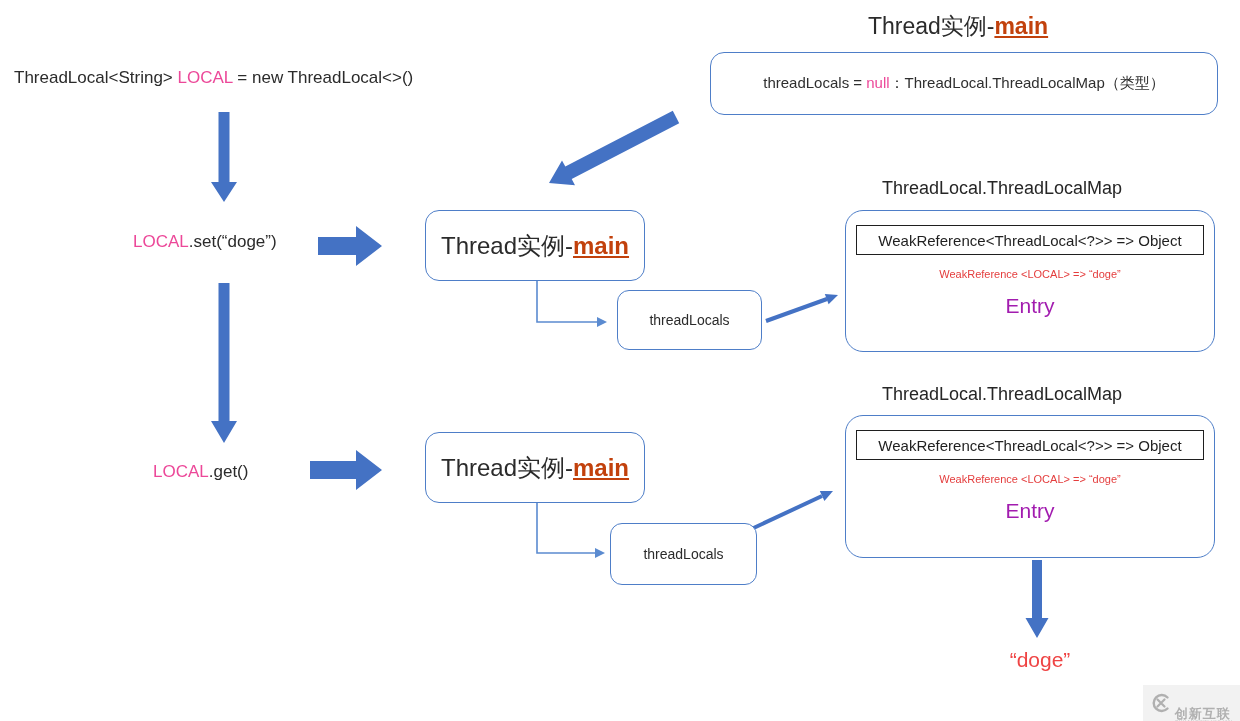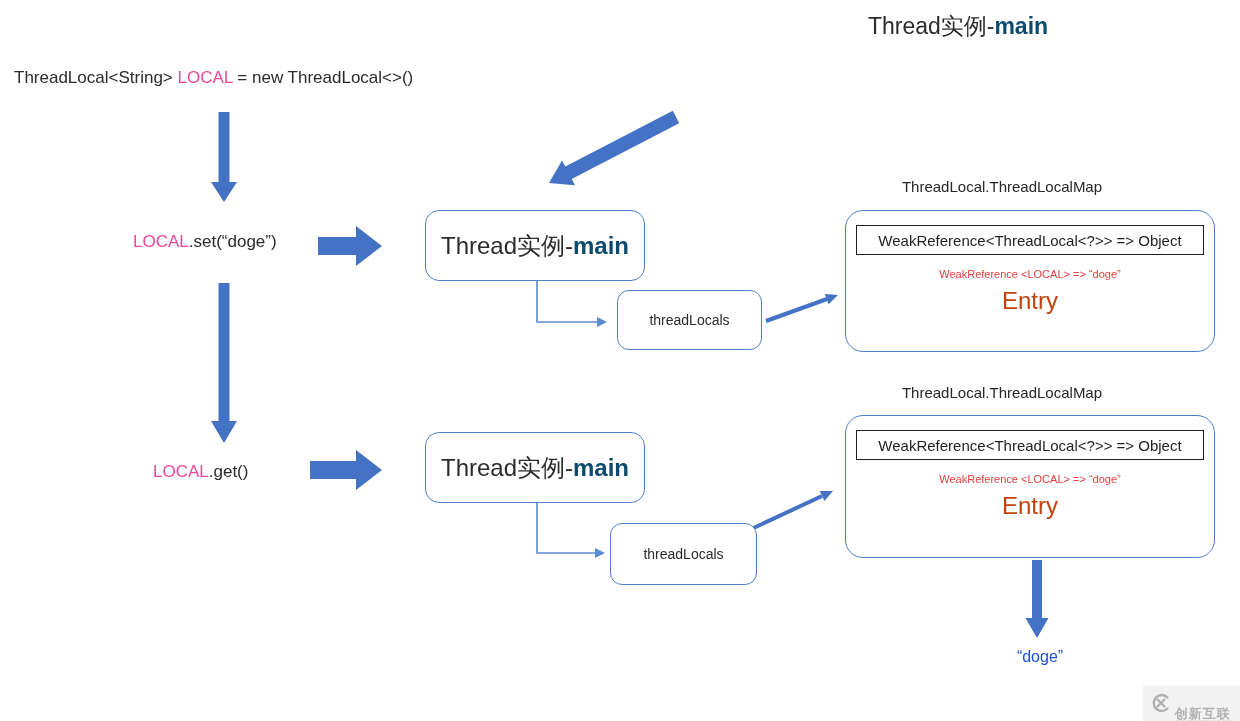--- a/index.html
+++ b/index.html
@@ -1,33 +1,33 @@
 <!DOCTYPE html>
 <html><head>
 <meta charset="utf-8">
 <style>
   html,body{margin:0;padding:0;background:#fff;}
   body{font-family:"Liberation Sans","DejaVu Sans",sans-serif;color:#2f2f2f;}
   #stage{position:relative;width:1240px;height:721px;background:#ffffff;overflow:hidden;}
   .abs{position:absolute;}
   .center{text-align:center;}
   .red{color:#ec4899;}
-  .green{color:#0c4a6e;font-weight:bold;}
+  .green{color:#c2410c;font-weight:bold;text-decoration:underline;}
   .title{font-size:22px;color:#2b2b2b;}
   .code{font-size:17px;color:#2b2b2b;white-space:nowrap;}
   .rbox{position:absolute;border:1.6px solid #4E7EC8;border-radius:14px;background:#fff;box-sizing:border-box;display:flex;align-items:center;justify-content:center;}
   .thread-label{font-size:24px;color:#2b2b2b;white-space:nowrap;}
   .tl-label{font-size:14px;color:#2b2b2b;}
-  .map-label{font-size:15px;color:#262626;}
+  .map-label{font-size:18px;color:#262626;}
   .map-box{position:absolute;border:1.6px solid #4E7EC8;border-radius:18px;background:#fff;box-sizing:border-box;}
   .map-header{margin:14px auto 0 auto;width:348px;height:30px;border:1.8px solid #1f1f1f;box-sizing:border-box;
               display:flex;align-items:center;justify-content:center;font-size:15px;color:#1f1f1f;white-space:nowrap;}
   .weak-red{margin-top:13px;text-align:center;font-size:11px;color:#E43D3D;white-space:nowrap;}
-  .entry{margin-top:7px;text-align:center;font-size:24px;color:#c2410c;}
-  .doge{font-size:16px;color:#1d4ed8;}
+  .entry{margin-top:14px;text-align:center;font-size:21px;color:#a21caf;}
+  .doge{font-size:21px;color:#ef4444;}
   svg.layer{position:absolute;left:0;top:0;width:1240px;height:721px;pointer-events:none;}
   .watermark{position:absolute;right:0;bottom:0;width:97px;height:36px;background:#f2f2f2;
              display:flex;align-items:center;justify-content:center;gap:4px;}
   .wm-text{display:flex;flex-direction:column;line-height:1;margin-top:26px;}
   .wm-brand{font-size:13px;font-weight:bold;color:#b0b0b0;letter-spacing:1px;}
   .wm-sub{font-size:5px;color:#c4c4c4;letter-spacing:.5px;}
 </style>
 </head>
 <body>
 
@@ -70,20 +70,25 @@
   </div>
 
   <div class="abs code" style="left:153px;top:462px;">
     <span class="red">LOCAL</span><span>.get()</span>
   </div>
 
   <div class="abs center" style="left:808px;top:11px;width:300px;font-size:23px;color:#2b2b2b;">
     <span>Thread实例-</span><span class="green">main</span>
   </div>
 
+  <div class="rbox" style="left:710px;top:52px;width:508px;height:63px;">
+    <div style="font-size:15px;white-space:nowrap;">
+      <span>threadLocals = </span><span class="red">null</span><span>：ThreadLocal.ThreadLocalMap（类型）</span>
+    </div>
+  </div>
 
   <div class="rbox" style="left:425px;top:210px;width:220px;height:71px;">
     <div class="thread-label">
       <span>Thread实例-</span><span class="green">main</span>
     </div>
   </div>
 
   <div class="rbox" style="left:617px;top:290px;width:145px;height:60px;border-radius:12px;">
     <span class="tl-label">threadLocals</span>
   </div>

